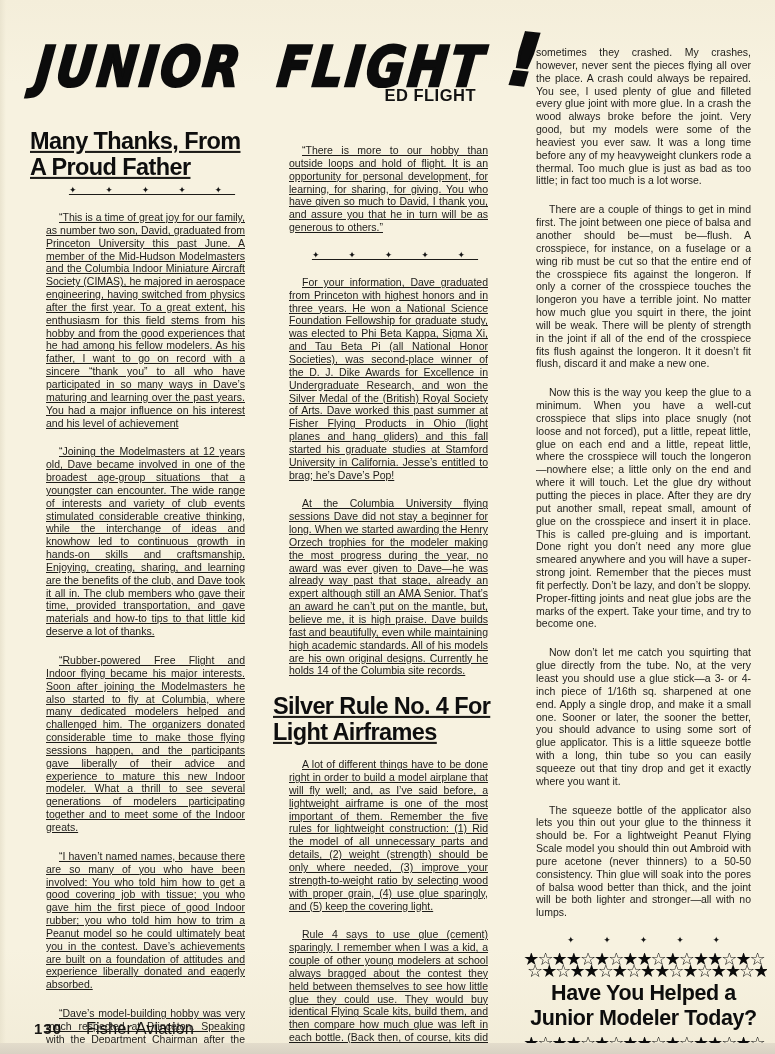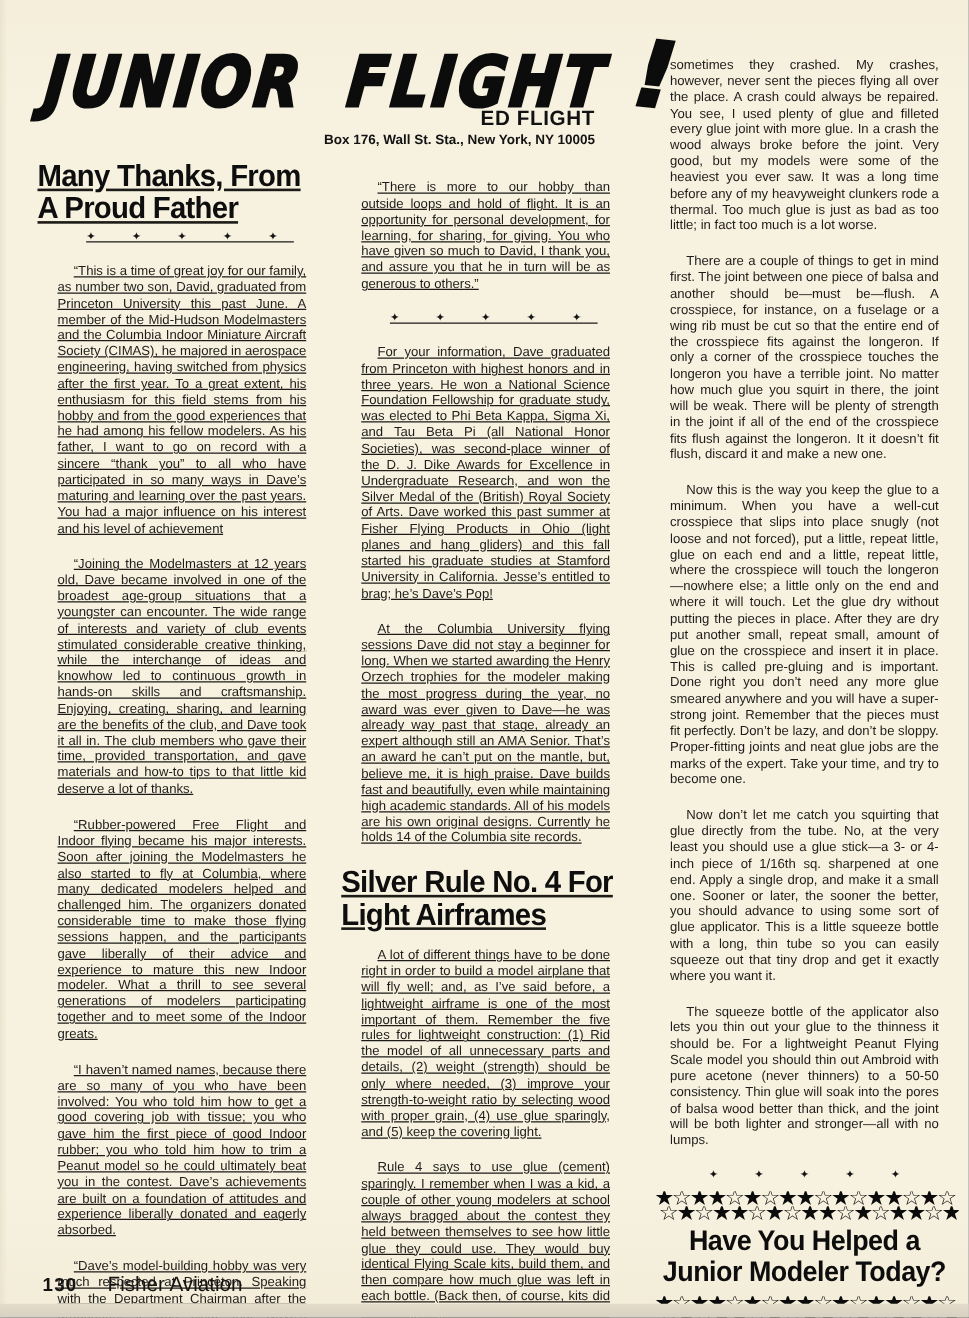--- a/index.html
+++ b/index.html
@@ -71,21 +71,20 @@
 
     <div class="left-wrap">
 
       <div class="masthead">
         <div class="mast-title-row">
           <div class="mast-title">JUNIOR FLIGHT</div>
           <div class="mast-exclaim">!</div>
         </div>
         <div class="mast-credit">
           <div class="mast-byline">ED FLIGHT</div>
-          <div class="mast-address">Box 176, Wall St. Sta., New York, NY 10005</div>
         </div>
       </div>
 
       <div class="two-cols">
         <div class="col">
             <h2 class="col-heading">Many Thanks, From
 A Proud Father</h2>
             <div class="stars-sep">✦ ✦ ✦ ✦ ✦</div>
             <p class="body-para">“This is a time of great joy for our family, as number two son, David, graduated from Princeton University this past June. A member of the Mid-Hudson Modelmasters and the Columbia Indoor Miniature Aircraft Society (CIMAS), he majored in aerospace engineering, having switched from physics after the first year. To a great extent, his enthusiasm for this field stems from his hobby and from the good experiences that he had among his fellow modelers. As his father, I want to go on record with a sincere “thank you” to all who have participated in so many ways in Dave’s maturing and learning over the past years. You had a major influence on his interest and his level of achievement</p>
             <p class="body-para">“Joining the Modelmasters at 12 years old, Dave became involved in one of the broadest age-group situations that a youngster can encounter. The wide range of interests and variety of club events stimulated considerable creative thinking, while the interchange of ideas and knowhow led to continuous growth in hands-on skills and craftsmanship. Enjoying, creating, sharing, and learning are the benefits of the club, and Dave took it all in. The club members who gave their time, provided transportation, and gave materials and how-to tips to that little kid deserve a lot of thanks.</p>

